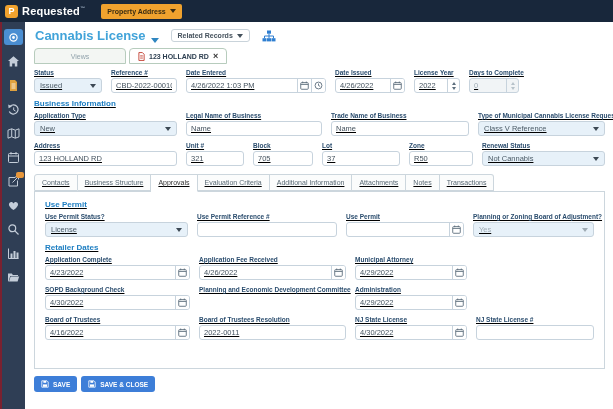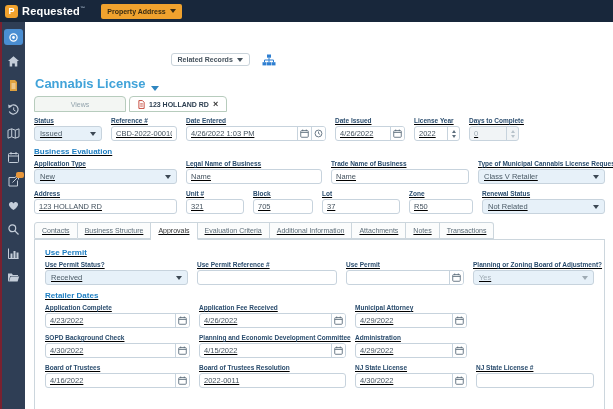--- a/index.html
+++ b/index.html
@@ -20,21 +20,21 @@
 
   
   .sidebar{position:absolute;left:0;top:22px;bottom:0;width:25px;background:#2f3e55;border-left:2px solid #7a2130;box-sizing:border-box;display:flex;flex-direction:column;align-items:center;padding-top:4px;gap:2px;z-index:4;}
   .side-item{width:23px;height:22px;display:flex;align-items:center;justify-content:center;position:relative;cursor:pointer;}
   .active-pill{width:19px;height:16px;background:#4a8ed2;border-radius:3px;display:flex;align-items:center;justify-content:center;}
   .badge{position:absolute;top:2px;right:1px;width:8px;height:6px;background:#e8973b;border-radius:2px;}
 
   
   .main{position:absolute;left:25px;top:22px;right:0;bottom:0;background:#fff;overflow:hidden;}
   .page-header{display:flex;align-items:center;gap:12px;padding:6px 8px 2px 10px;}
-  .module-title{display:flex;align-items:flex-end;gap:5px;cursor:pointer;margin-top:48px;}
+  .module-title{display:flex;align-items:flex-end;gap:5px;cursor:pointer;}
   .module-title .t{color:#41a3d9;font-size:13px;font-weight:bold;}
   .module-title .caret-down{border-top-color:#2f86c0;border-top-width:5px;border-left-width:4px;border-right-width:4px;}
   .related-btn{display:flex;align-items:center;gap:4px;border:1px solid #c9d3da;border-radius:3px;background:#fff;padding:2px 6px;font-size:7px;font-weight:bold;color:#44515c;font-family:inherit;}
   .related-btn .caret-down{border-top-color:#44515c;}
   .net-icon{cursor:pointer;display:flex;align-items:center;}
 
   .view-tabs{display:flex;gap:3px;margin:3px 0 0 9px;}
   .vtab{height:16px;display:flex;align-items:center;justify-content:center;gap:4px;border:1px solid #b7ccbd;border-radius:4px 4px 0 0;font-size:7px;box-sizing:border-box;cursor:pointer;}
   .vtab.views{width:92px;background:#f3f6f3;color:#93a4ad;}
   .vtab.record{padding:0 8px;background:#fff;color:#2c3e50;font-weight:bold;}
@@ -262,21 +262,21 @@
           <div class="tbox disabled">
             <input disabled="" value="0" style="">
             <span class="spin-col">
                 <span class="arrow-up" style="border-bottom-color:#b7c2ca"></span>
                 <span class="arrow-down" style="border-top-color:#b7c2ca"></span>
               </span>
           </div>
         </div>
       </div>
 
-      <div class="section-title">Business Evaluation</div>
+      <div class="section-title">Business Information</div>
 
       <div class="row">
         <div class="field" style="width:143px">
           <label>Application Type</label>
           <div class="select">
             <span>New</span>
             <span class="caret-down"></span>
           </div>
         </div>
         <div class="field" style="width:136px">
@@ -287,21 +287,21 @@
         </div>
         <div class="field" style="width:138px">
           <label>Trade Name of Business</label>
           <div class="tbox">
               <input value="Name" style="">
             </div>
         </div>
         <div class="field" style="flex:1">
           <label>Type of Municipal Cannabis License Requested</label>
           <div class="select">
-            <span>Class V Retailer</span>
+            <span>Class V Reference</span>
             <span class="caret-down"></span>
           </div>
         </div>
       </div>
 
       <div class="row">
         <div class="field" style="width:143px">
           <label>Address</label>
           <div class="tbox">
               <input value="123 HOLLAND RD" style="">
@@ -327,21 +327,21 @@
         </div>
         <div class="field" style="width:64px">
           <label>Zone</label>
           <div class="tbox">
               <input value="R50" style="">
             </div>
         </div>
         <div class="field" style="flex:1">
           <label>Renewal Status</label>
           <div class="select">
-            <span>Not Related</span>
+            <span>Not Cannabis</span>
             <span class="caret-down"></span>
           </div>
         </div>
       </div>
 
       <div class="tab-strip">
         <div class="tab">Contacts</div>
         <div class="tab">Business Structure</div>
         <div class="tab active">Approvals</div>
         <div class="tab">Evaluation Criteria</div>
@@ -352,21 +352,21 @@
       </div>
 
       <div class="panel">
 
         <div class="section-title">Use Permit</div>
 
         <div class="row">
           <div class="field" style="width:143px">
             <label>Use Permit Status?</label>
             <div class="select">
-              <span>Received</span>
+              <span>License</span>
               <span class="caret-down"></span>
             </div>
           </div>
           <div class="field" style="width:140px">
             <label>Use Permit Reference #</label>
             <div class="tbox">
                 <input value="" style="">
               </div>
           </div>
           <div class="field" style="width:118px">
@@ -449,31 +449,20 @@
                     <rect x="0.8" y="1.8" width="8.4" height="7.4" rx="1" fill="none" stroke="#5d6e7d"></rect>
                     <line x1="0.8" y1="3.8" x2="9.2" y2="3.8" stroke="#5d6e7d"></line>
                     <line x1="3" y1="0.6" x2="3" y2="2.4" stroke="#5d6e7d"></line>
                     <line x1="7" y1="0.6" x2="7" y2="2.4" stroke="#5d6e7d"></line>
                   </svg>
                 </span>
             </div>
           </div>
           <div class="field" style="width:147px">
             <label>Planning and Economic Development Committee</label>
-            <div class="tbox">
-              <input value="4/15/2022" style="">
-              <span class="ibtn">
-                  <svg width="9" height="9" viewBox="0 0 10 10">
-                    <rect x="0.8" y="1.8" width="8.4" height="7.4" rx="1" fill="none" stroke="#5d6e7d"></rect>
-                    <line x1="0.8" y1="3.8" x2="9.2" y2="3.8" stroke="#5d6e7d"></line>
-                    <line x1="3" y1="0.6" x2="3" y2="2.4" stroke="#5d6e7d"></line>
-                    <line x1="7" y1="0.6" x2="7" y2="2.4" stroke="#5d6e7d"></line>
-                  </svg>
-                </span>
-            </div>
           </div>
           <div class="field" style="width:112px">
             <label>Administration</label>
             <div class="tbox">
               <input value="4/29/2022" style="">
               <span class="ibtn">
                   <svg width="9" height="9" viewBox="0 0 10 10">
                     <rect x="0.8" y="1.8" width="8.4" height="7.4" rx="1" fill="none" stroke="#5d6e7d"></rect>
                     <line x1="0.8" y1="3.8" x2="9.2" y2="3.8" stroke="#5d6e7d"></line>
                     <line x1="3" y1="0.6" x2="3" y2="2.4" stroke="#5d6e7d"></line>

